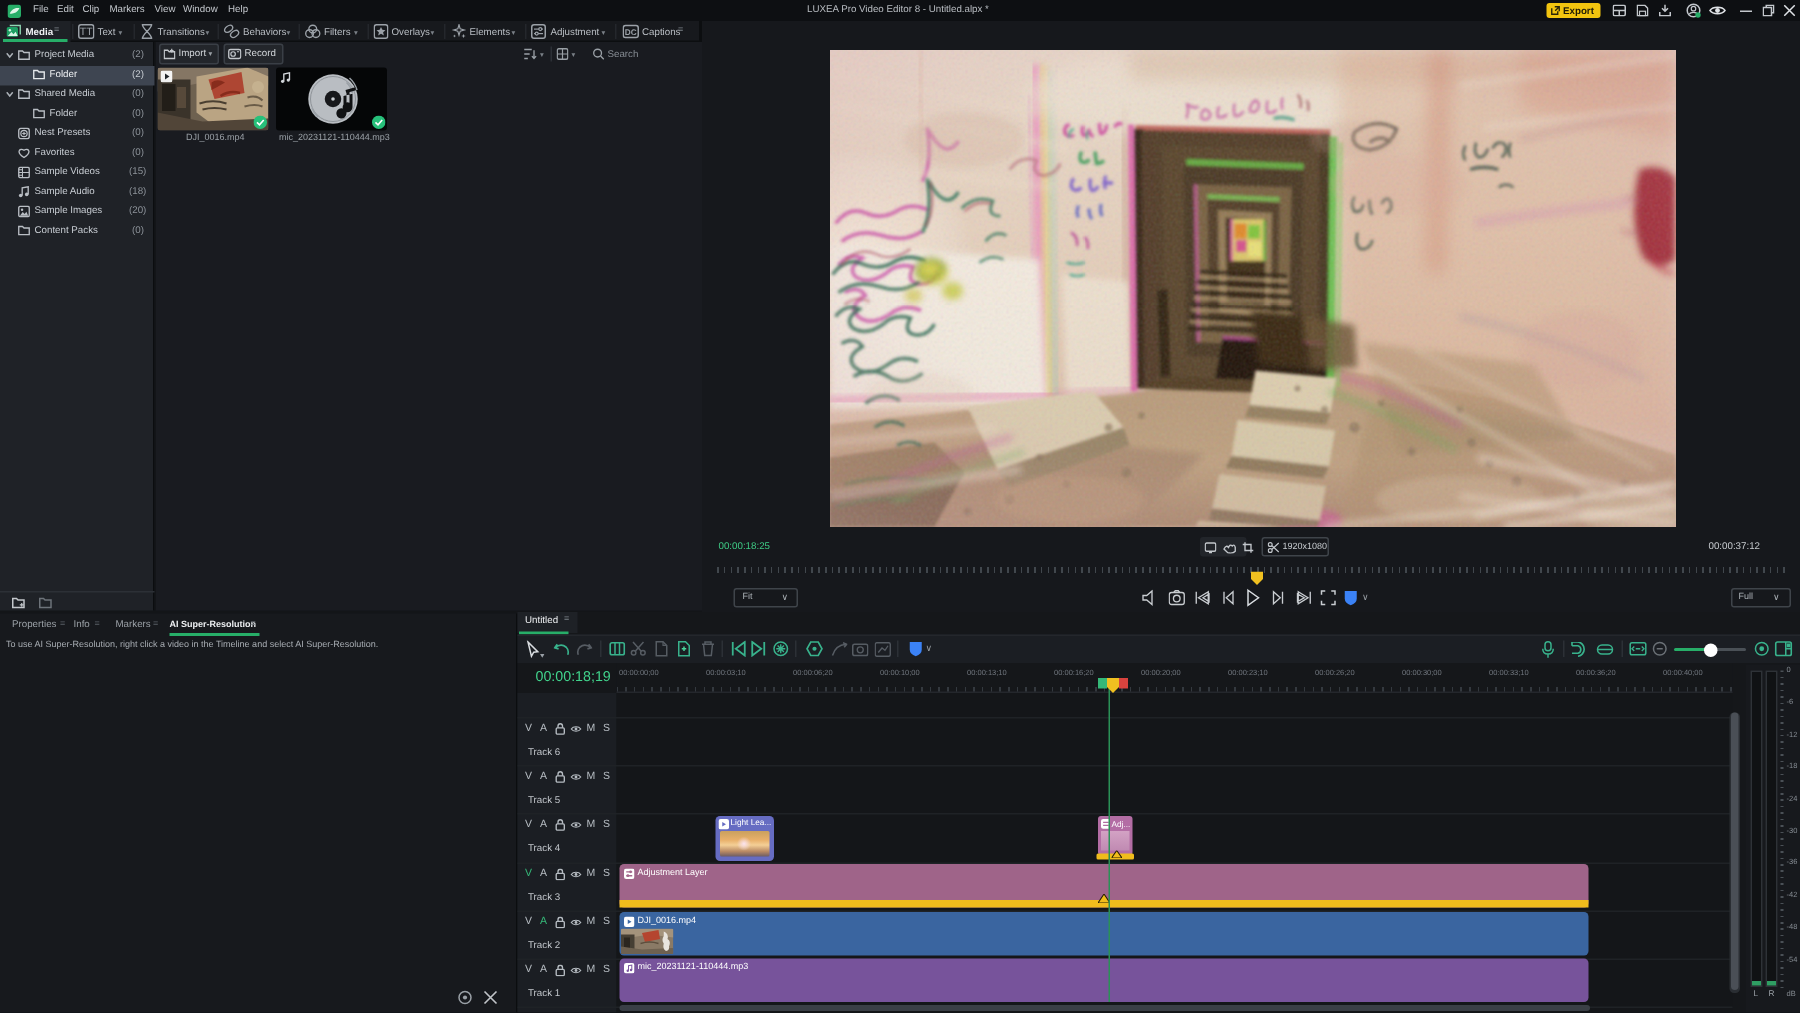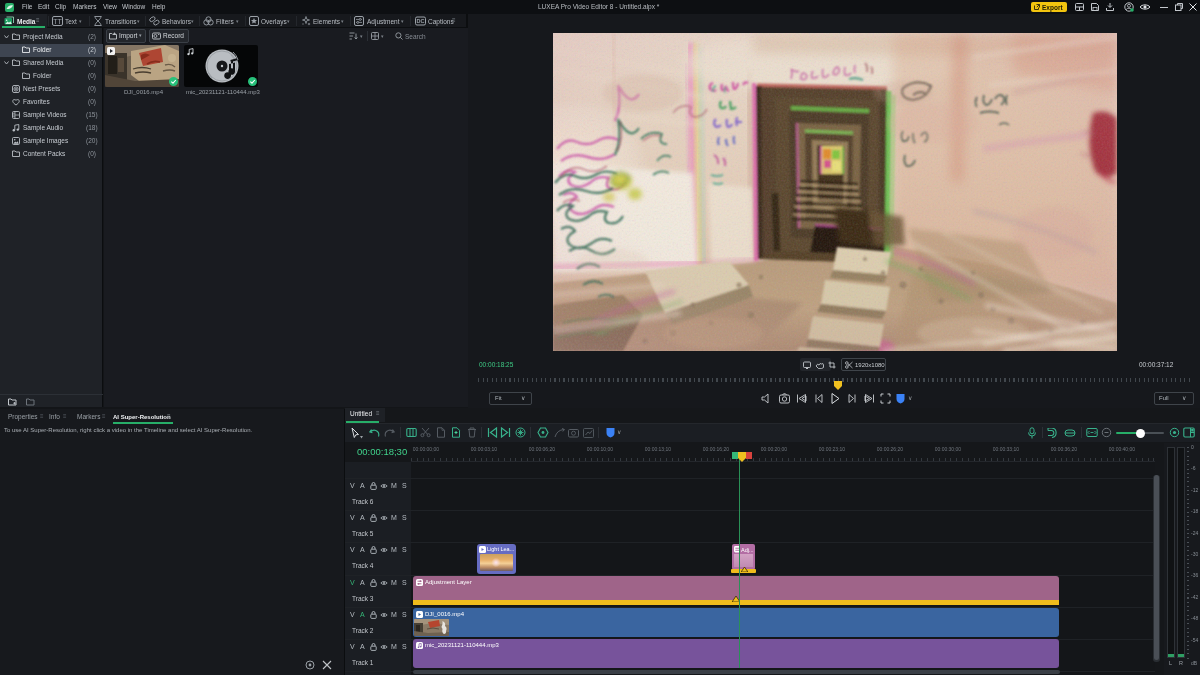--- a/index.html
+++ b/index.html
@@ -761,21 +761,21 @@
   <svg class="abs" style="left:824px;top:19px" width="11" height="11" viewBox="0 0 11 11">
         <circle cx="5.5" cy="5.5" r="4.2" fill="none" stroke="#38b28c" stroke-width="1"></circle>
         <circle cx="5.5" cy="5.5" r="1.6" fill="#38b28c"></circle>
       </svg>
   <svg class="abs" style="left:838px;top:19px" width="12" height="11" viewBox="0 0 12 11">
         <rect x="0.8" y="1" width="10.4" height="9" rx="1.2" fill="none" stroke="#38b28c" stroke-width="1.1"></rect>
         <path d="M7.5 1 V10 M7.5 5.5 L11.2 5.5" stroke="#38b28c" stroke-width="1"></path>
         <rect x="8.2" y="2" width="2.4" height="2.5" fill="#38b28c"></rect>
       </svg>
 
-  <span class="abs" style="left:12px;top:38px;font-size:9.5px;color:#41d38c;z-index:6">00:00:18;30</span>
+  <span class="abs" style="left:12px;top:38px;font-size:9.5px;color:#41d38c;z-index:6">00:00:18;19</span>
   <div class="abs" style="left:66px;top:34px;width:744px;height:20px;background:#15171a;border-bottom:1px solid #24272c"></div>
   <div class="abs" style="left:66px;top:50px;width:744px;height:3px;background:repeating-linear-gradient(90deg,#34393f 0,#34393f 1px,transparent 1px,transparent 5.8px)"></div>
   <div id="rlabels">
 <span class="abs" style="left:67.7px;top:38px;font-size:5px;color:#70767e">00:00:00;00</span>
 <span class="abs" style="left:125.7px;top:38px;font-size:5px;color:#70767e">00:00:03;10</span>
 <span class="abs" style="left:183.7px;top:38px;font-size:5px;color:#70767e">00:00:06;20</span>
 <span class="abs" style="left:241.7px;top:38px;font-size:5px;color:#70767e">00:00:10;00</span>
 <span class="abs" style="left:299.7px;top:38px;font-size:5px;color:#70767e">00:00:13;10</span>
 <span class="abs" style="left:357.7px;top:38px;font-size:5px;color:#70767e">00:00:16;20</span>
 <span class="abs" style="left:415.7px;top:38px;font-size:5px;color:#70767e">00:00:20;00</span>

